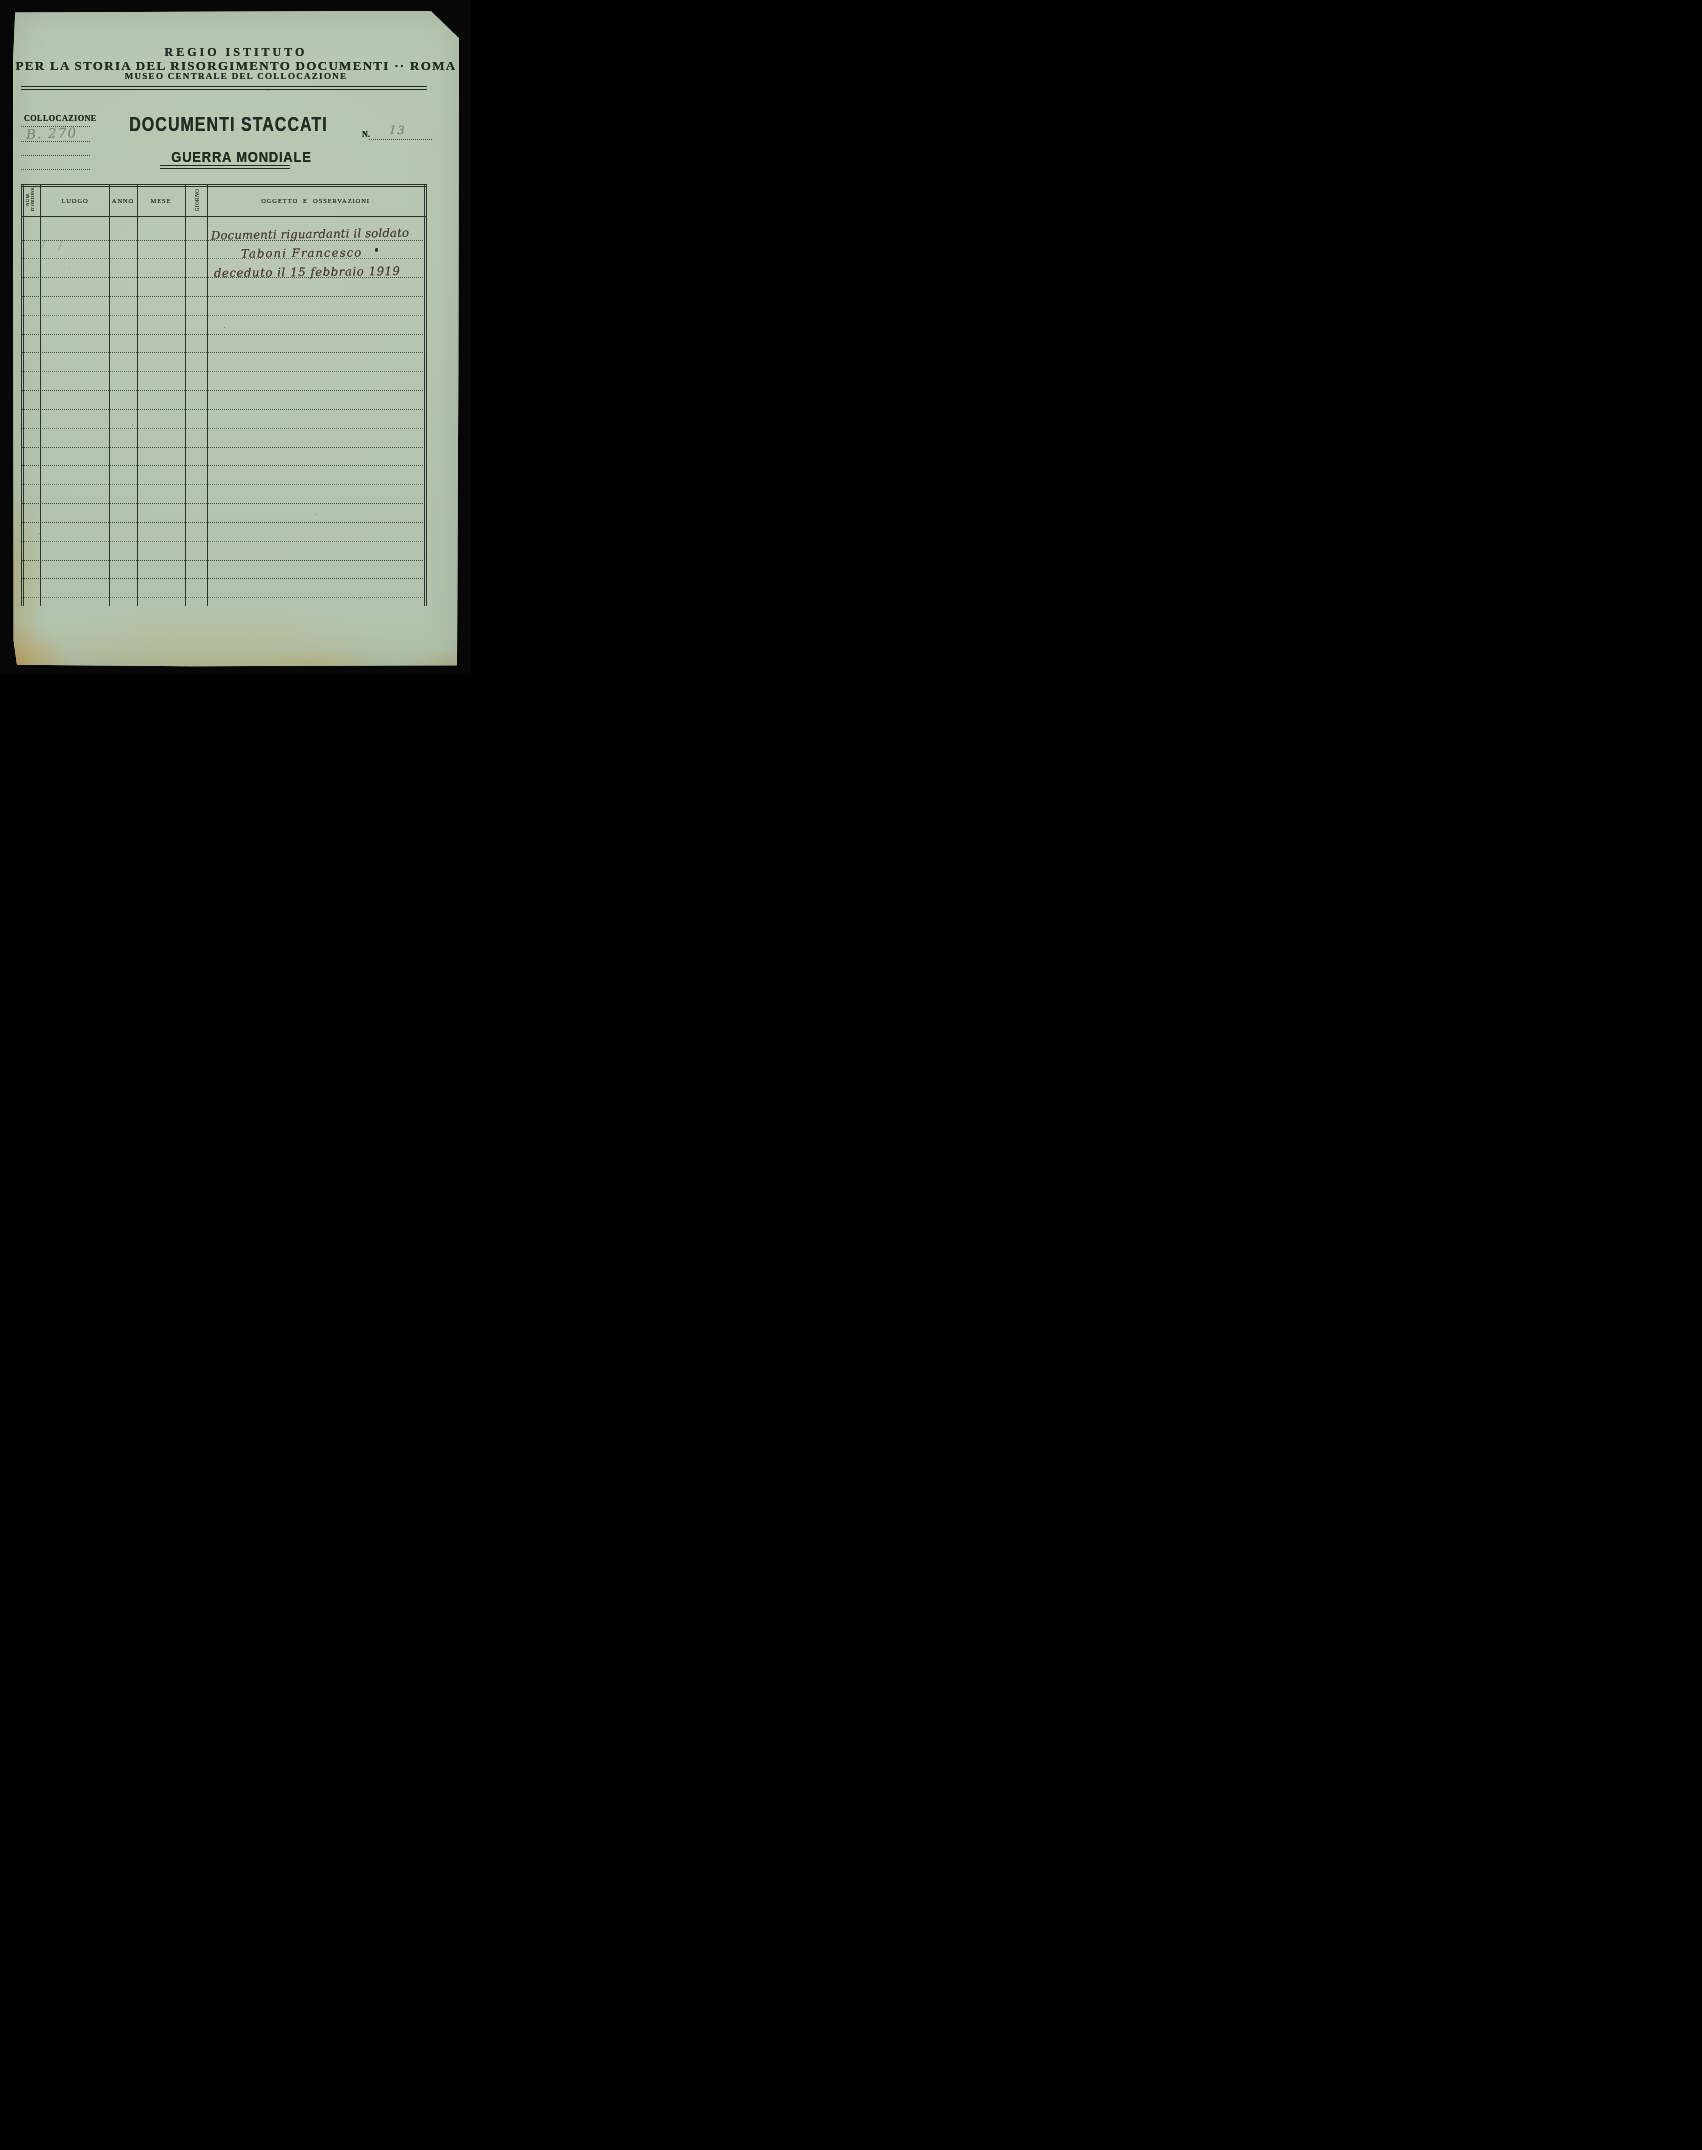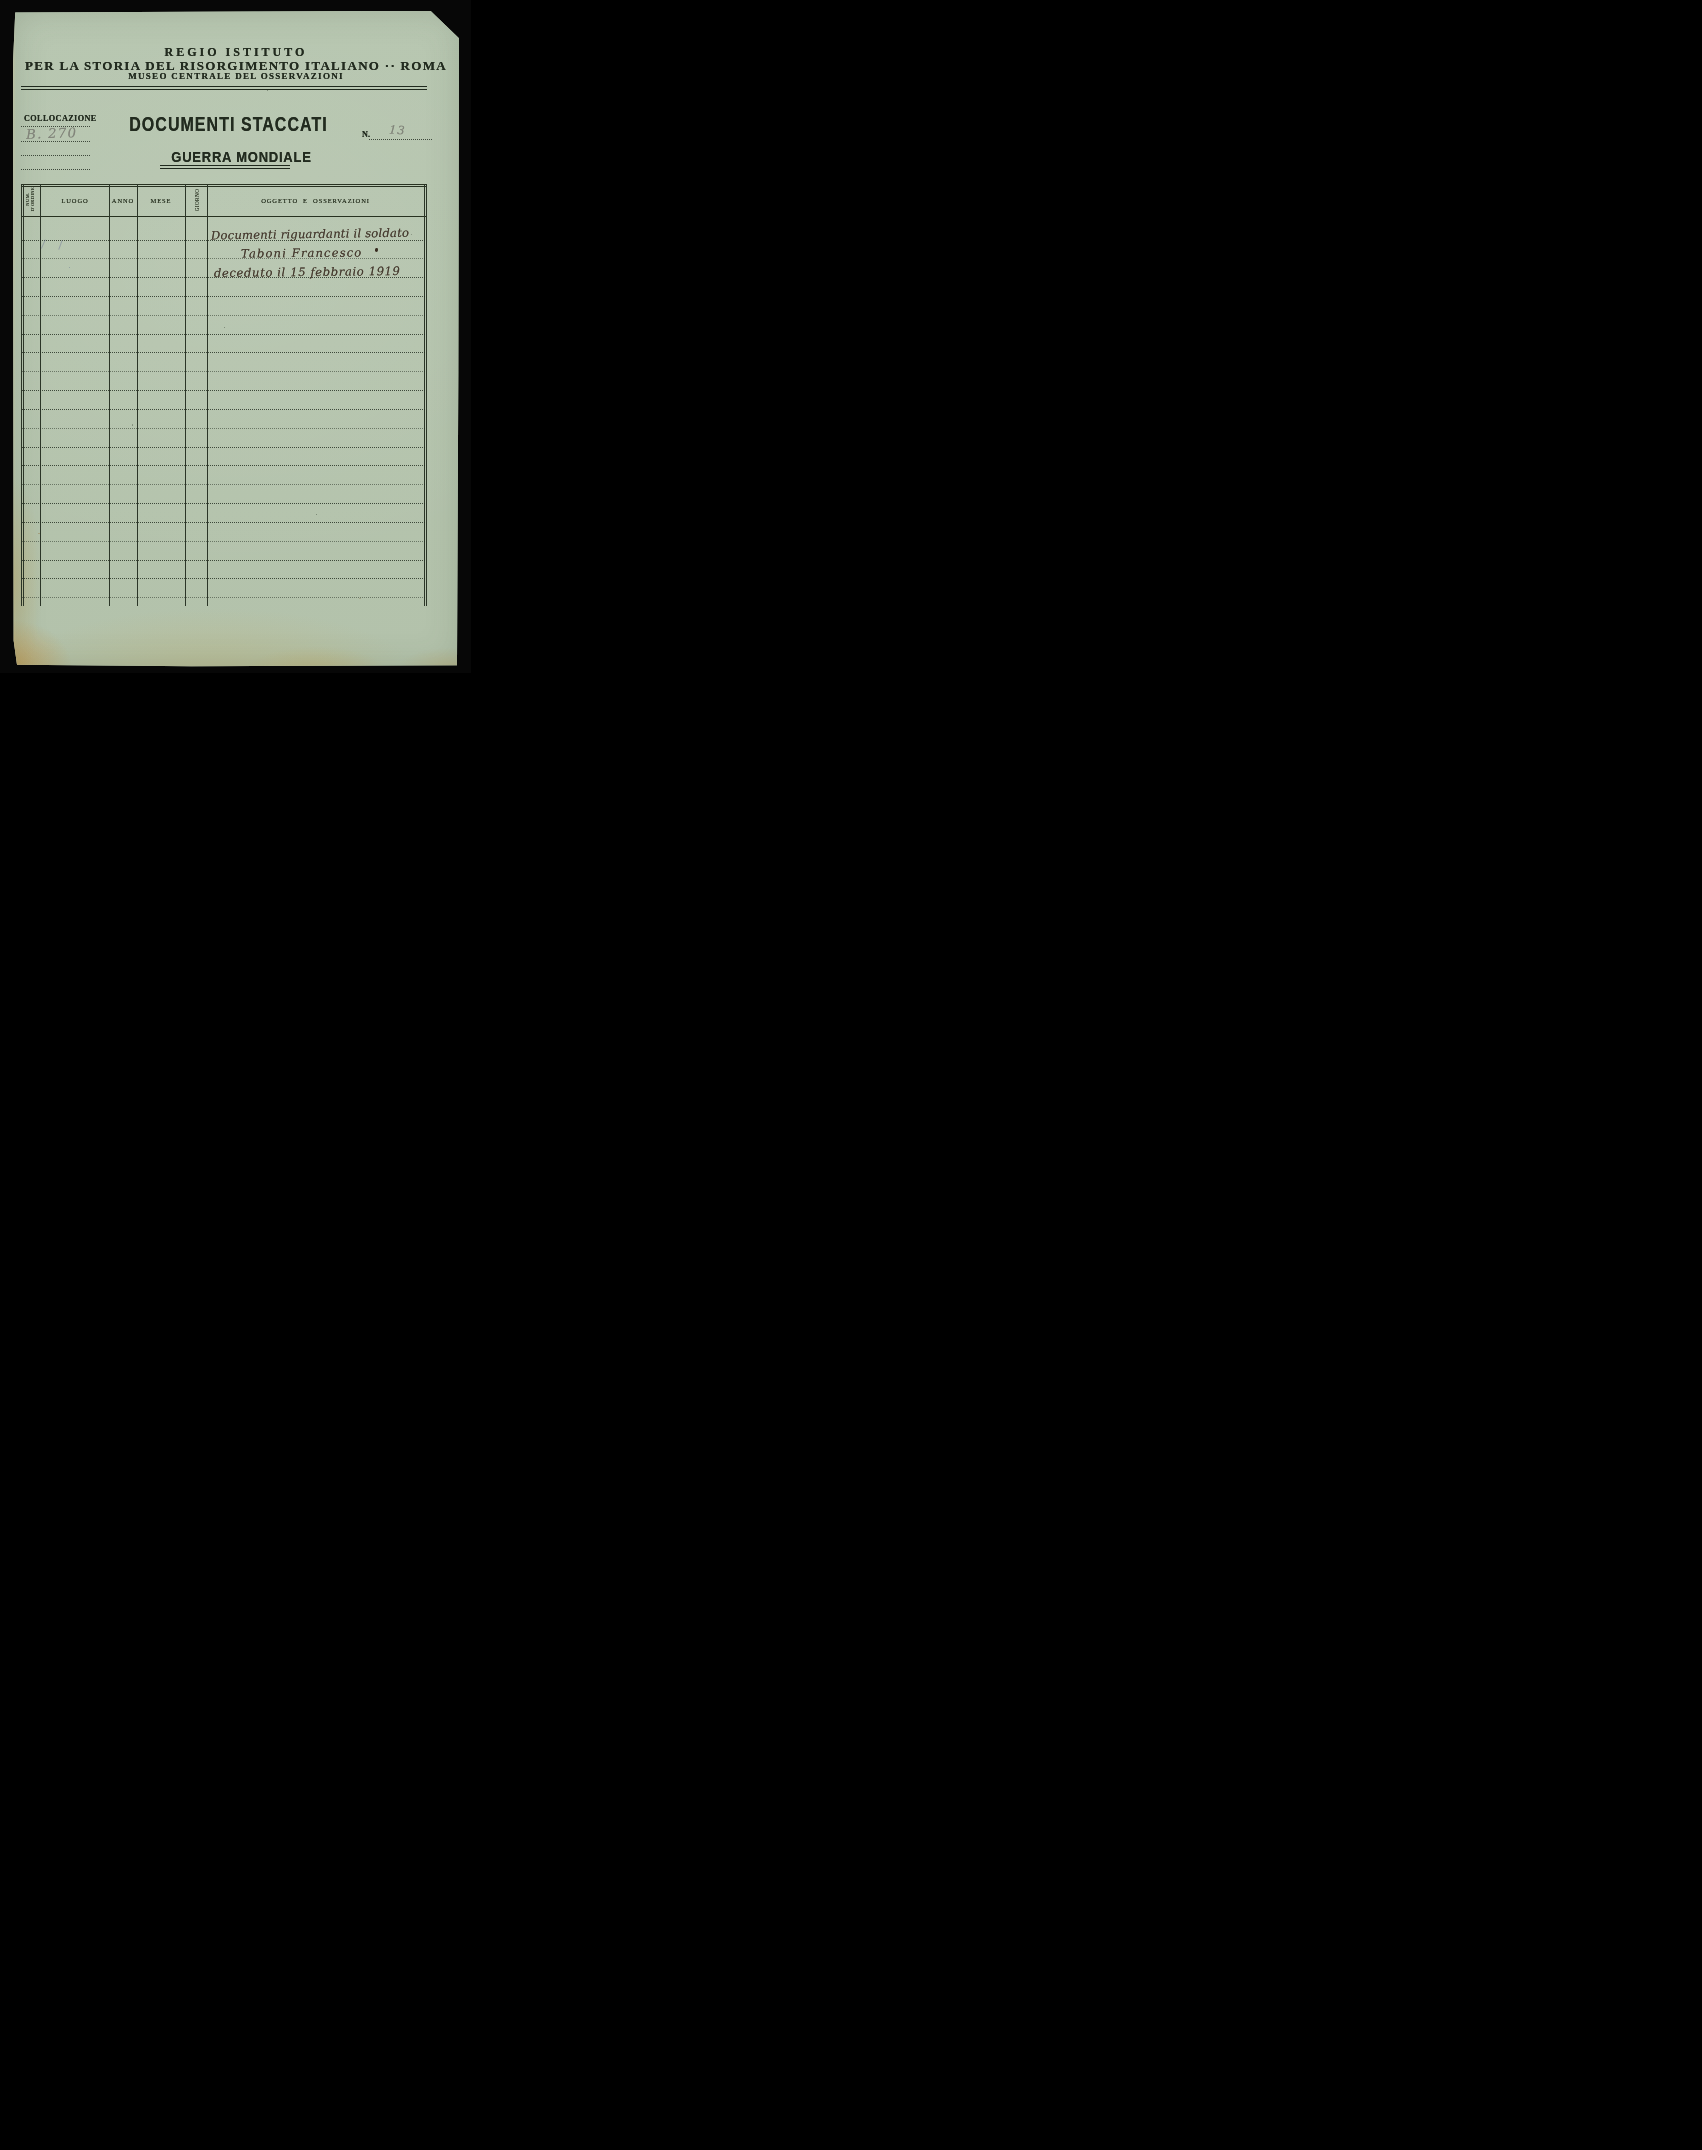--- a/index.html
+++ b/index.html
@@ -66,22 +66,22 @@
   <div class="speck" style="left:224px;top:327px;width:1.3px;height:1.3px;background:rgba(40,50,36,.5);"></div>
   <div class="speck" style="left:132px;top:424px;width:0.9px;height:1.7px;background:rgba(40,50,36,.4);"></div>
   <div class="speck" style="left:316px;top:514px;width:1.3px;height:0.9px;background:rgba(40,50,36,.45);"></div>
   <div class="speck" style="left:411px;top:234px;width:1.3px;height:1.3px;background:rgba(40,50,36,.4);"></div>
   <div class="speck" style="left:69px;top:267px;width:0.9px;height:1.3px;background:rgba(70,80,130,.35);"></div>
   <div class="speck" style="left:267px;top:90px;width:1.3px;height:0.9px;background:rgba(40,50,36,.45);"></div>
   <div class="speck" style="left:359px;top:598px;width:1.7px;height:0.9px;background:rgba(120,90,40,.4);"></div>
   <div class="speck" style="left:38px;top:533px;width:1.7px;height:1.3px;background:rgba(140,100,40,.4);"></div>
 
   <div class="abs ctr print serifb inst1">REGIO ISTITUTO</div>
-  <div class="abs ctr print serifb inst2">PER LA STORIA DEL RISORGIMENTO ITALIANO ·· ROMA</div>
-  <div class="abs ctr print serifb inst3">MUSEO CENTRALE DEL OSSERVAZIONI</div>
+  <div class="abs ctr print serifb inst2">PER LA STORIA DEL RISORGIMENTO DOCUMENTI ·· ROMA</div>
+  <div class="abs ctr print serifb inst3">MUSEO CENTRALE DEL COLLOCAZIONE</div>
   <div class="abs dblrule"></div>
 
   <div class="abs print serifb colloc">COLLOCAZIONE</div>
   <div class="abs dotline cl1"></div>
   <div class="abs pencil b270">B. 270</div>
   <div class="abs dotline cl2"></div>
   <div class="abs dotline cl3"></div>
   <div class="abs dotline cl4"></div>
 
   <div class="abs ctr print cond doctitle">DOCUMENTI STACCATI</div>

